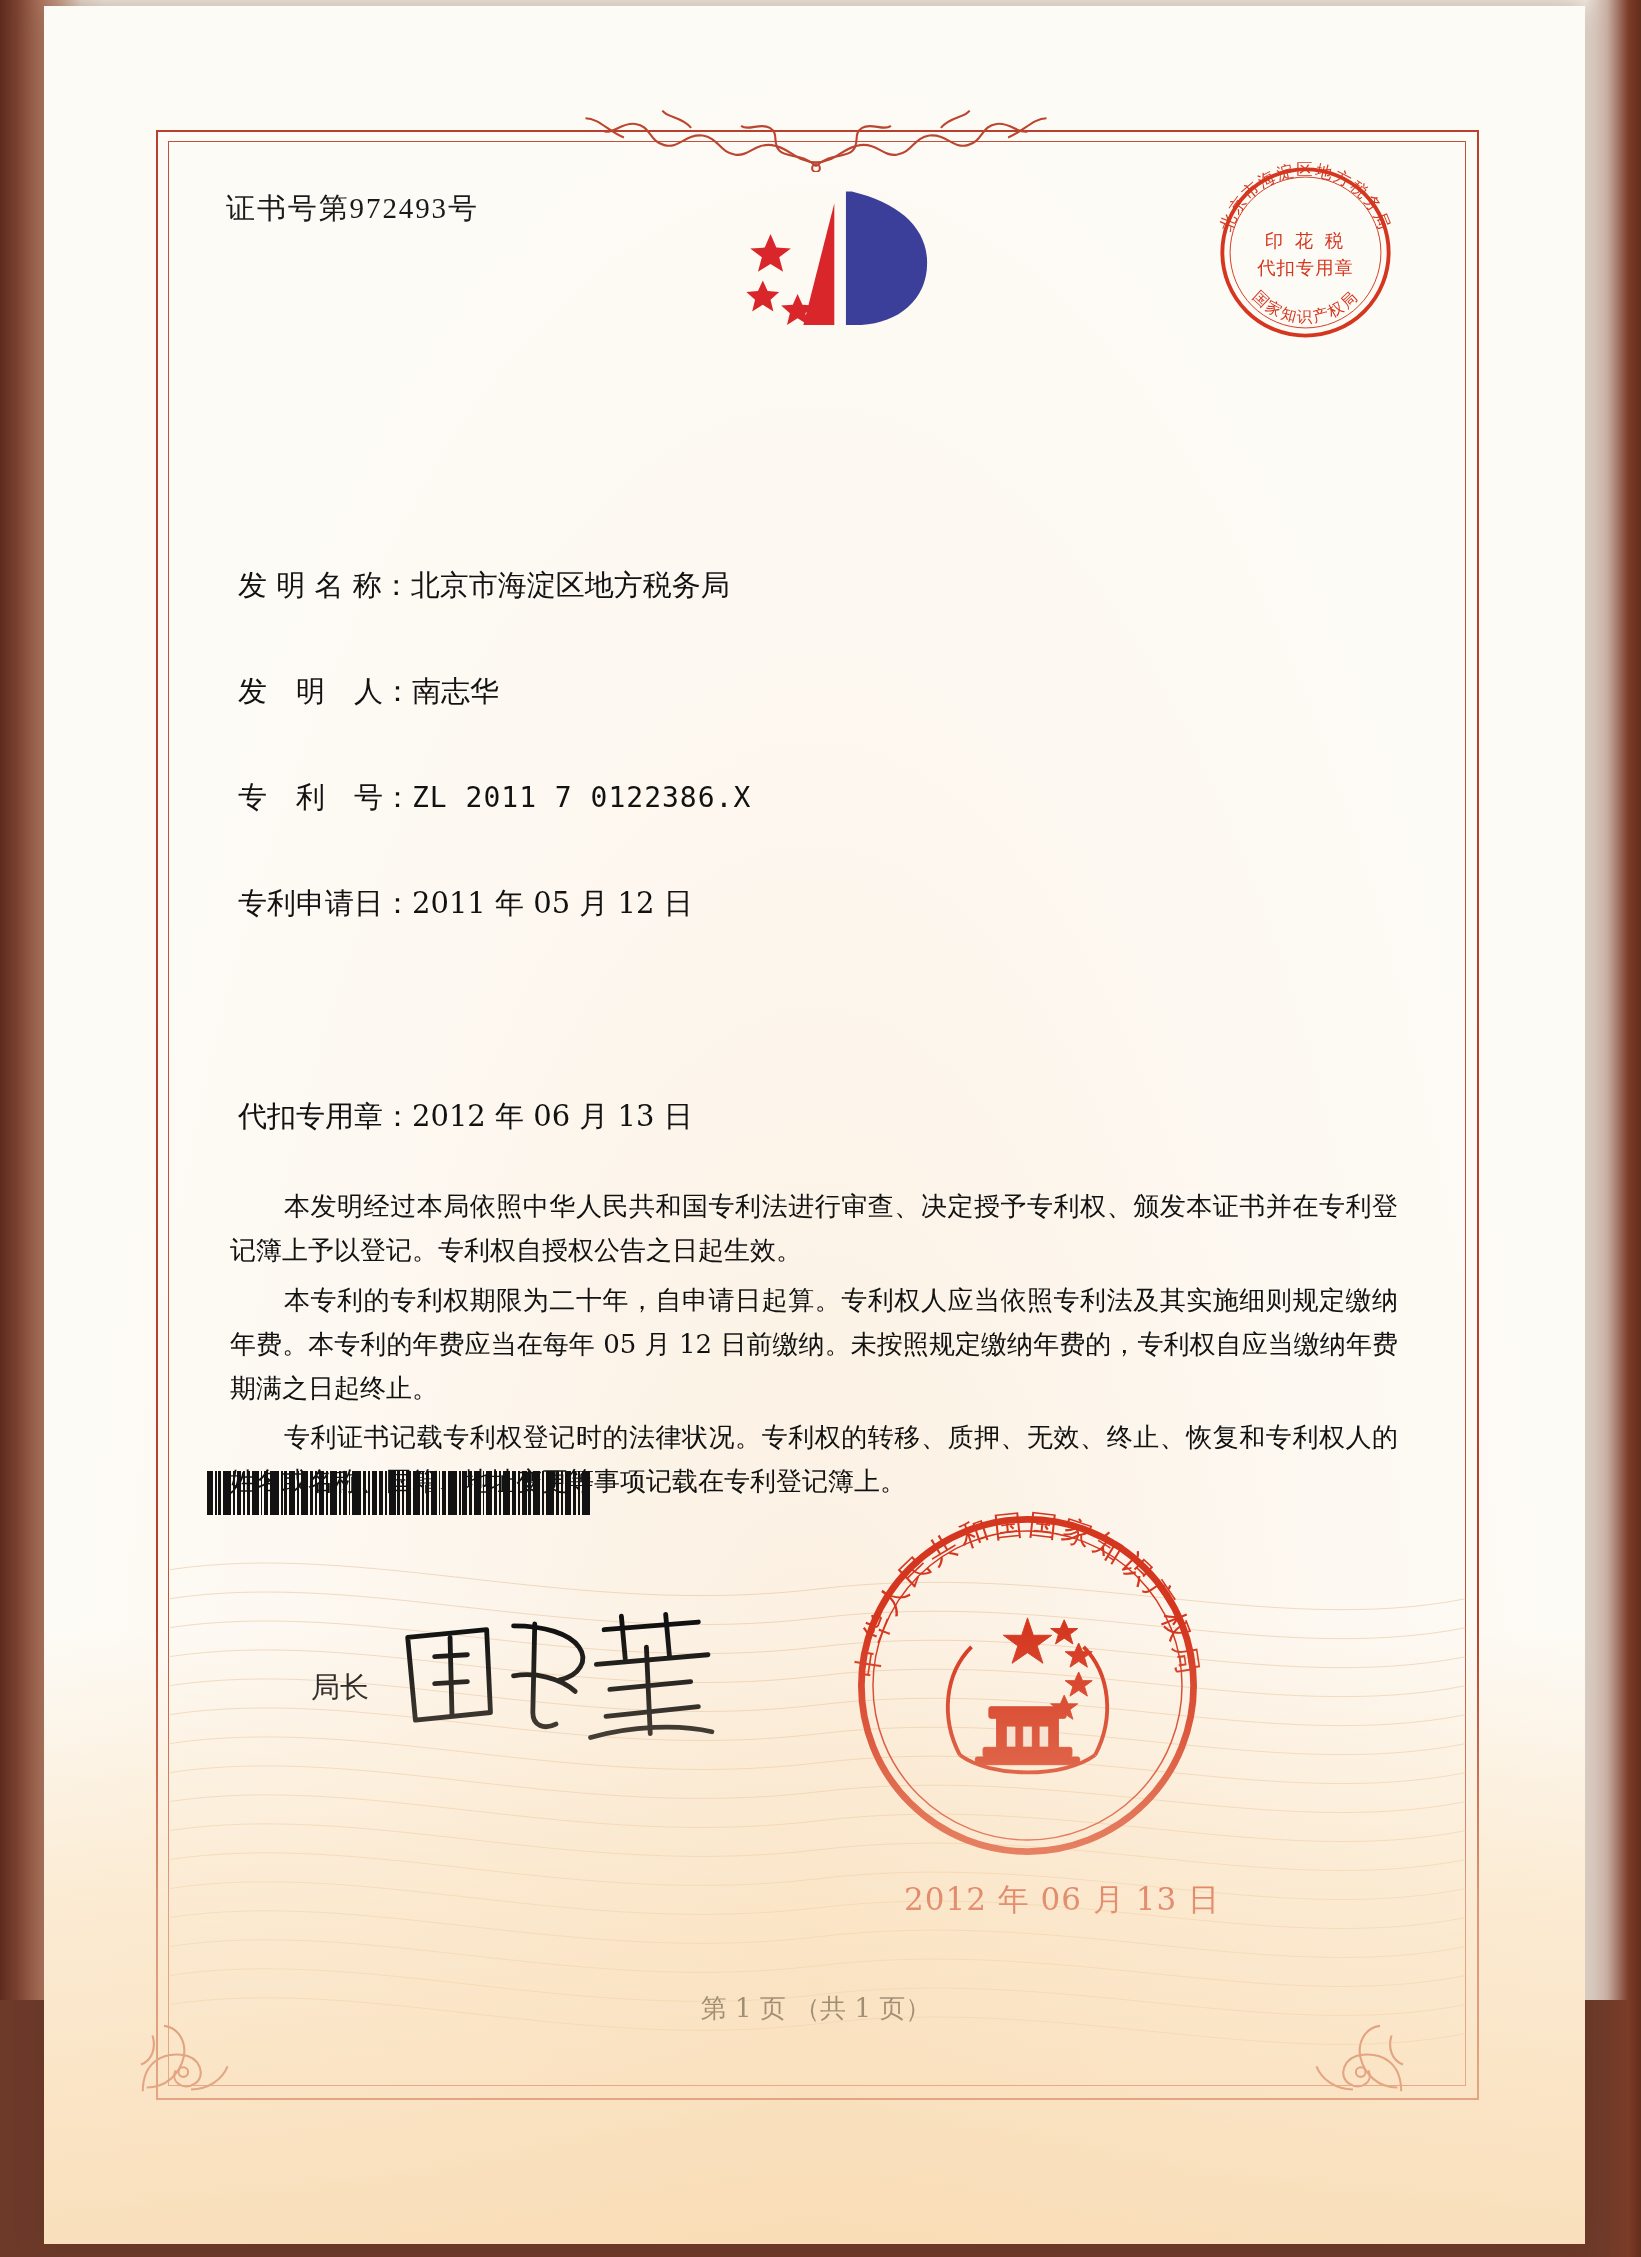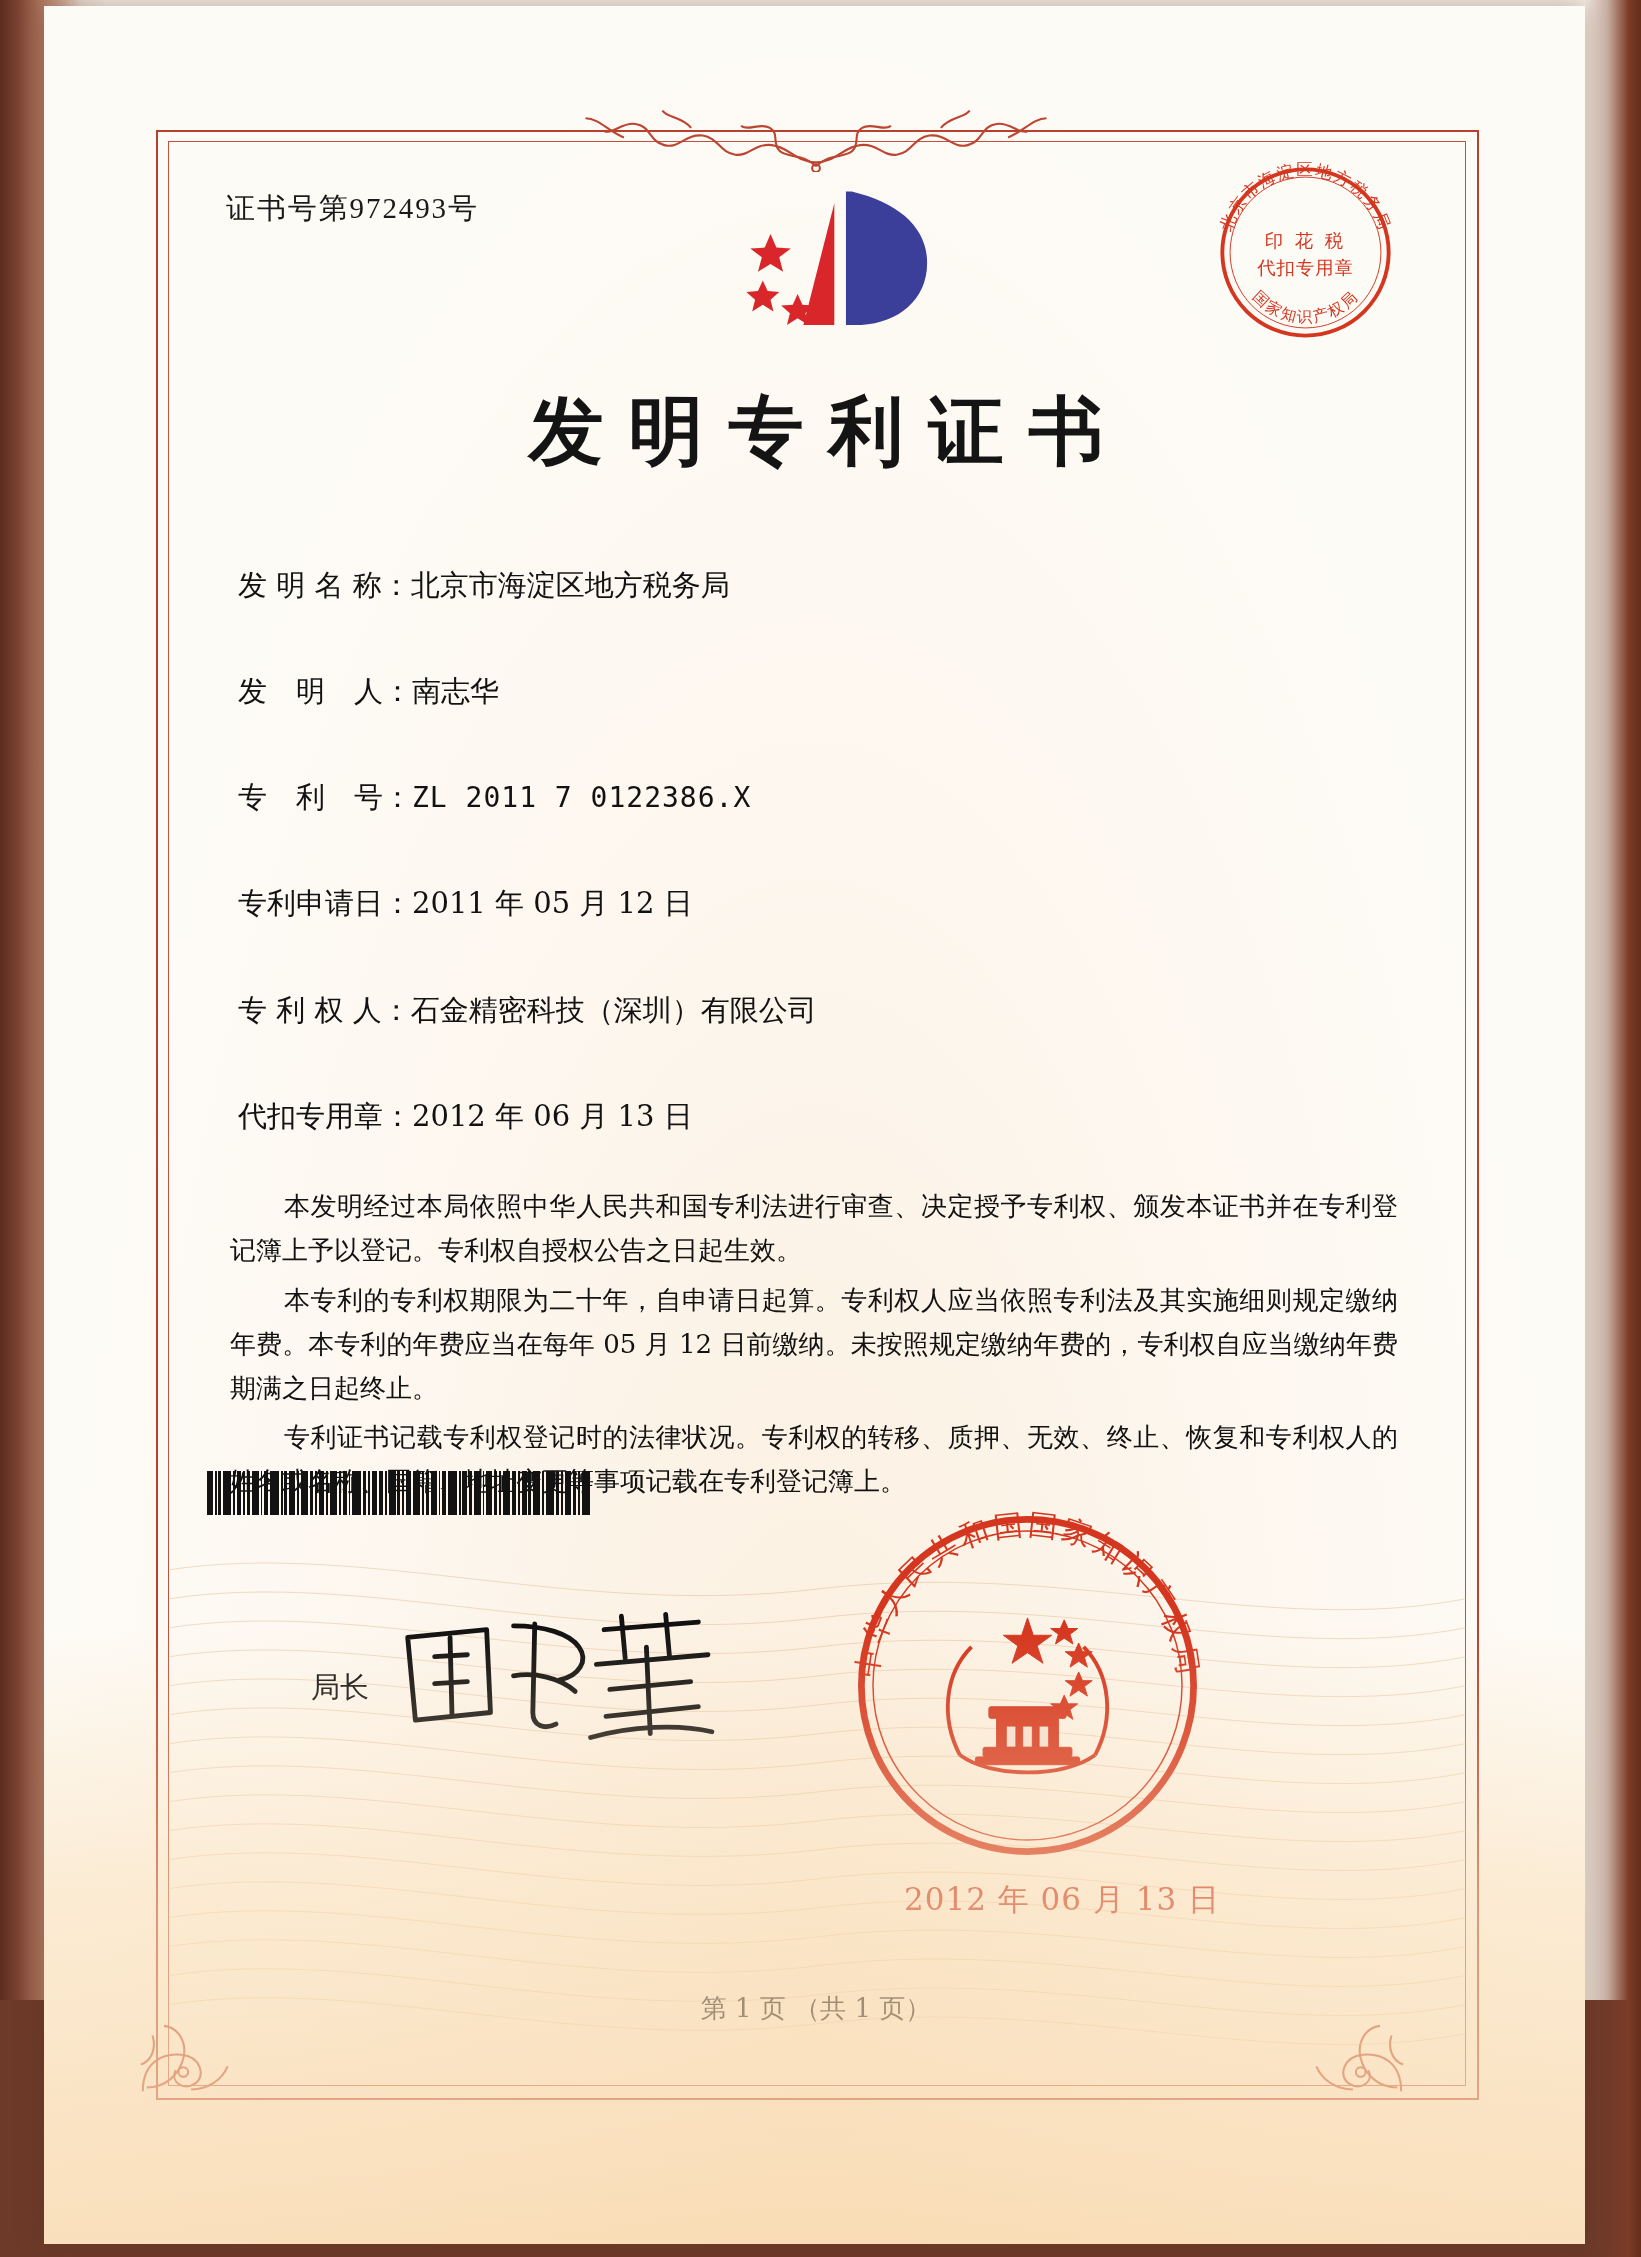--- a/index.html
+++ b/index.html
@@ -294,41 +294,37 @@
         <text font-size="17" fill="#d5361f" font-family="DejaVu Serif, serif" letter-spacing="2">
           <textPath href="#taxArcTop" startOffset="50%" text-anchor="middle">北京市海淀区地方税务局</textPath>
         </text>
         <text font-size="16" fill="#d5361f" font-family="DejaVu Serif, serif" letter-spacing="2">
           <textPath href="#taxArcBot" startOffset="50%" text-anchor="middle">国家知识产权局</textPath>
         </text>
         <text x="106" y="100" text-anchor="middle" font-size="19" fill="#d5361f" font-family="DejaVu Serif, serif" letter-spacing="3">印 花 税</text>
         <text x="106" y="128" text-anchor="middle" font-size="19" fill="#d5361f" font-family="DejaVu Serif, serif" letter-spacing="1">代扣专用章</text>
       </svg>
 
-      <div id="doc-title">发明专利证书</div>
 
       <div class="field-row" id="row-title">
         <span class="field-label">发 明 名 称：</span><span class="field-value">北京市海淀区地方税务局</span>
       </div>
 
       <div class="field-row" id="row-inventor">
         <span class="field-label">发　明　人：</span><span class="field-value">南志华</span>
       </div>
 
       <div class="field-row" id="row-patentno">
         <span class="field-label">专　利　号：</span><span class="field-value mono">ZL 2011 7 0122386.X</span>
       </div>
 
       <div class="field-row" id="row-appdate">
         <span class="field-label">专利申请日：</span><span class="field-value">2011 年 05 月 12 日</span>
       </div>
 
-      <div class="field-row" id="row-holder">
-        <span class="field-label">专 利 权 人：</span><span class="field-value">石金精密科技（深圳）有限公司</span>
-      </div>
 
       <div class="field-row" id="row-grantdate">
         <span class="field-label">代扣专用章：</span><span class="field-value">2012 年 06 月 13 日</span>
       </div>
 
       <div id="body-text">
         <p>本发明经过本局依照中华人民共和国专利法进行审查、决定授予专利权、颁发本证书并在专利登记簿上予以登记。专利权自授权公告之日起生效。</p>
         <p>本专利的专利权期限为二十年，自申请日起算。专利权人应当依照专利法及其实施细则规定缴纳年费。本专利的年费应当在每年 05 月 12 日前缴纳。未按照规定缴纳年费的，专利权自应当缴纳年费期满之日起终止。</p>
         <p>专利证书记载专利权登记时的法律状况。专利权的转移、质押、无效、终止、恢复和专利权人的姓名或名称、国籍、地址变更等事项记载在专利登记簿上。</p>
       </div>

